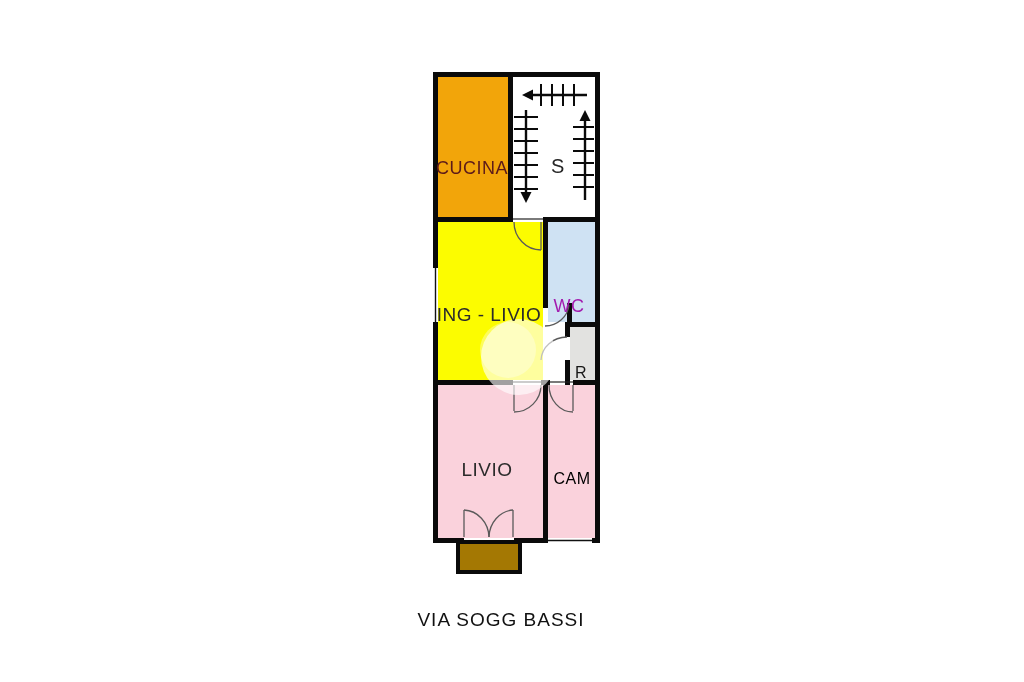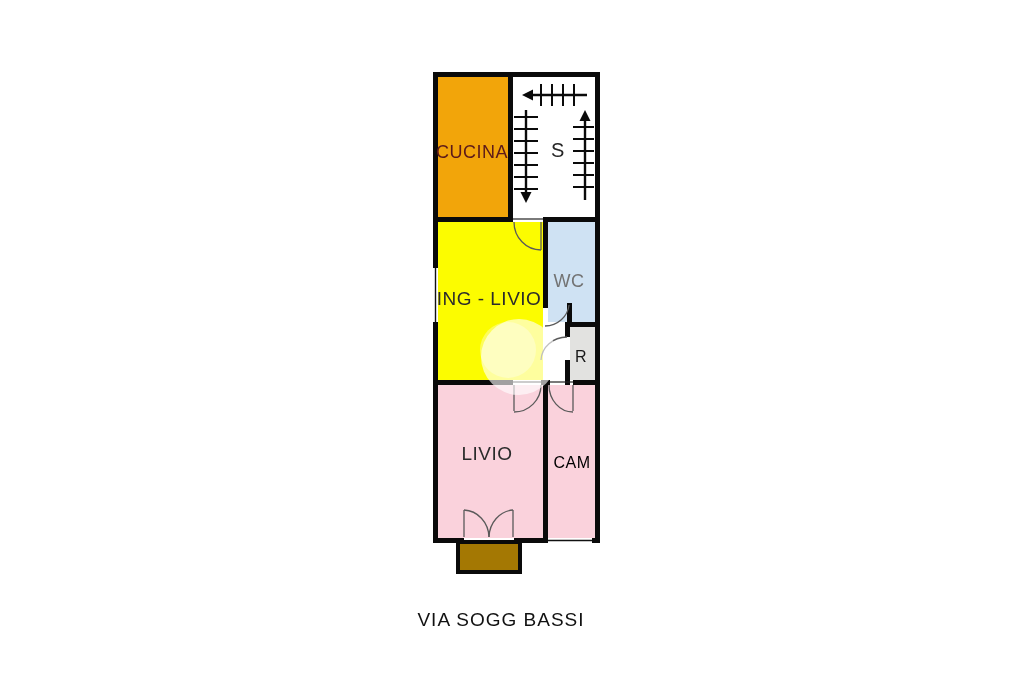--- a/index.html
+++ b/index.html
@@ -19,25 +19,26 @@
     width: 1024px; height: 682px;
   }
   .room-label {
     position: absolute;
     transform: translate(-50%, -50%);
     white-space: nowrap;
     color: #2b2b2b;
     font-size: 18px;
     letter-spacing: 0.5px;
     user-select: none;
+    margin-top: 16px;
   }
   .lbl-cucina   { left: 472px; top: 152px; color: #5c1a1a; font-size: 18px; }
   .lbl-stairs   { left: 558px; top: 150px; font-size: 20px; color: #262626; }
   .lbl-ing      { left: 489px; top: 299px; font-size: 19px; color: #2b2b2b; }
-  .lbl-wc       { left: 569px; top: 281px; font-size: 18px; color: #737373; }
+  .lbl-wc       { left: 569px; top: 290px; font-size: 18px; color: #a21caf; }
   .lbl-r        { left: 581px; top: 357px; font-size: 16px; color: #161616; }
   .lbl-camera   { left: 487px; top: 454px; font-size: 19px; color: #2b2b2b; }
   .lbl-cam      { left: 572px; top: 463px; font-size: 16px; color: #000000; }
   .street-label {
     position: absolute;
     left: 501px; top: 620px;
     transform: translate(-50%, -50%);
     font-size: 19px;
     letter-spacing: 1px;
     color: #111111;

